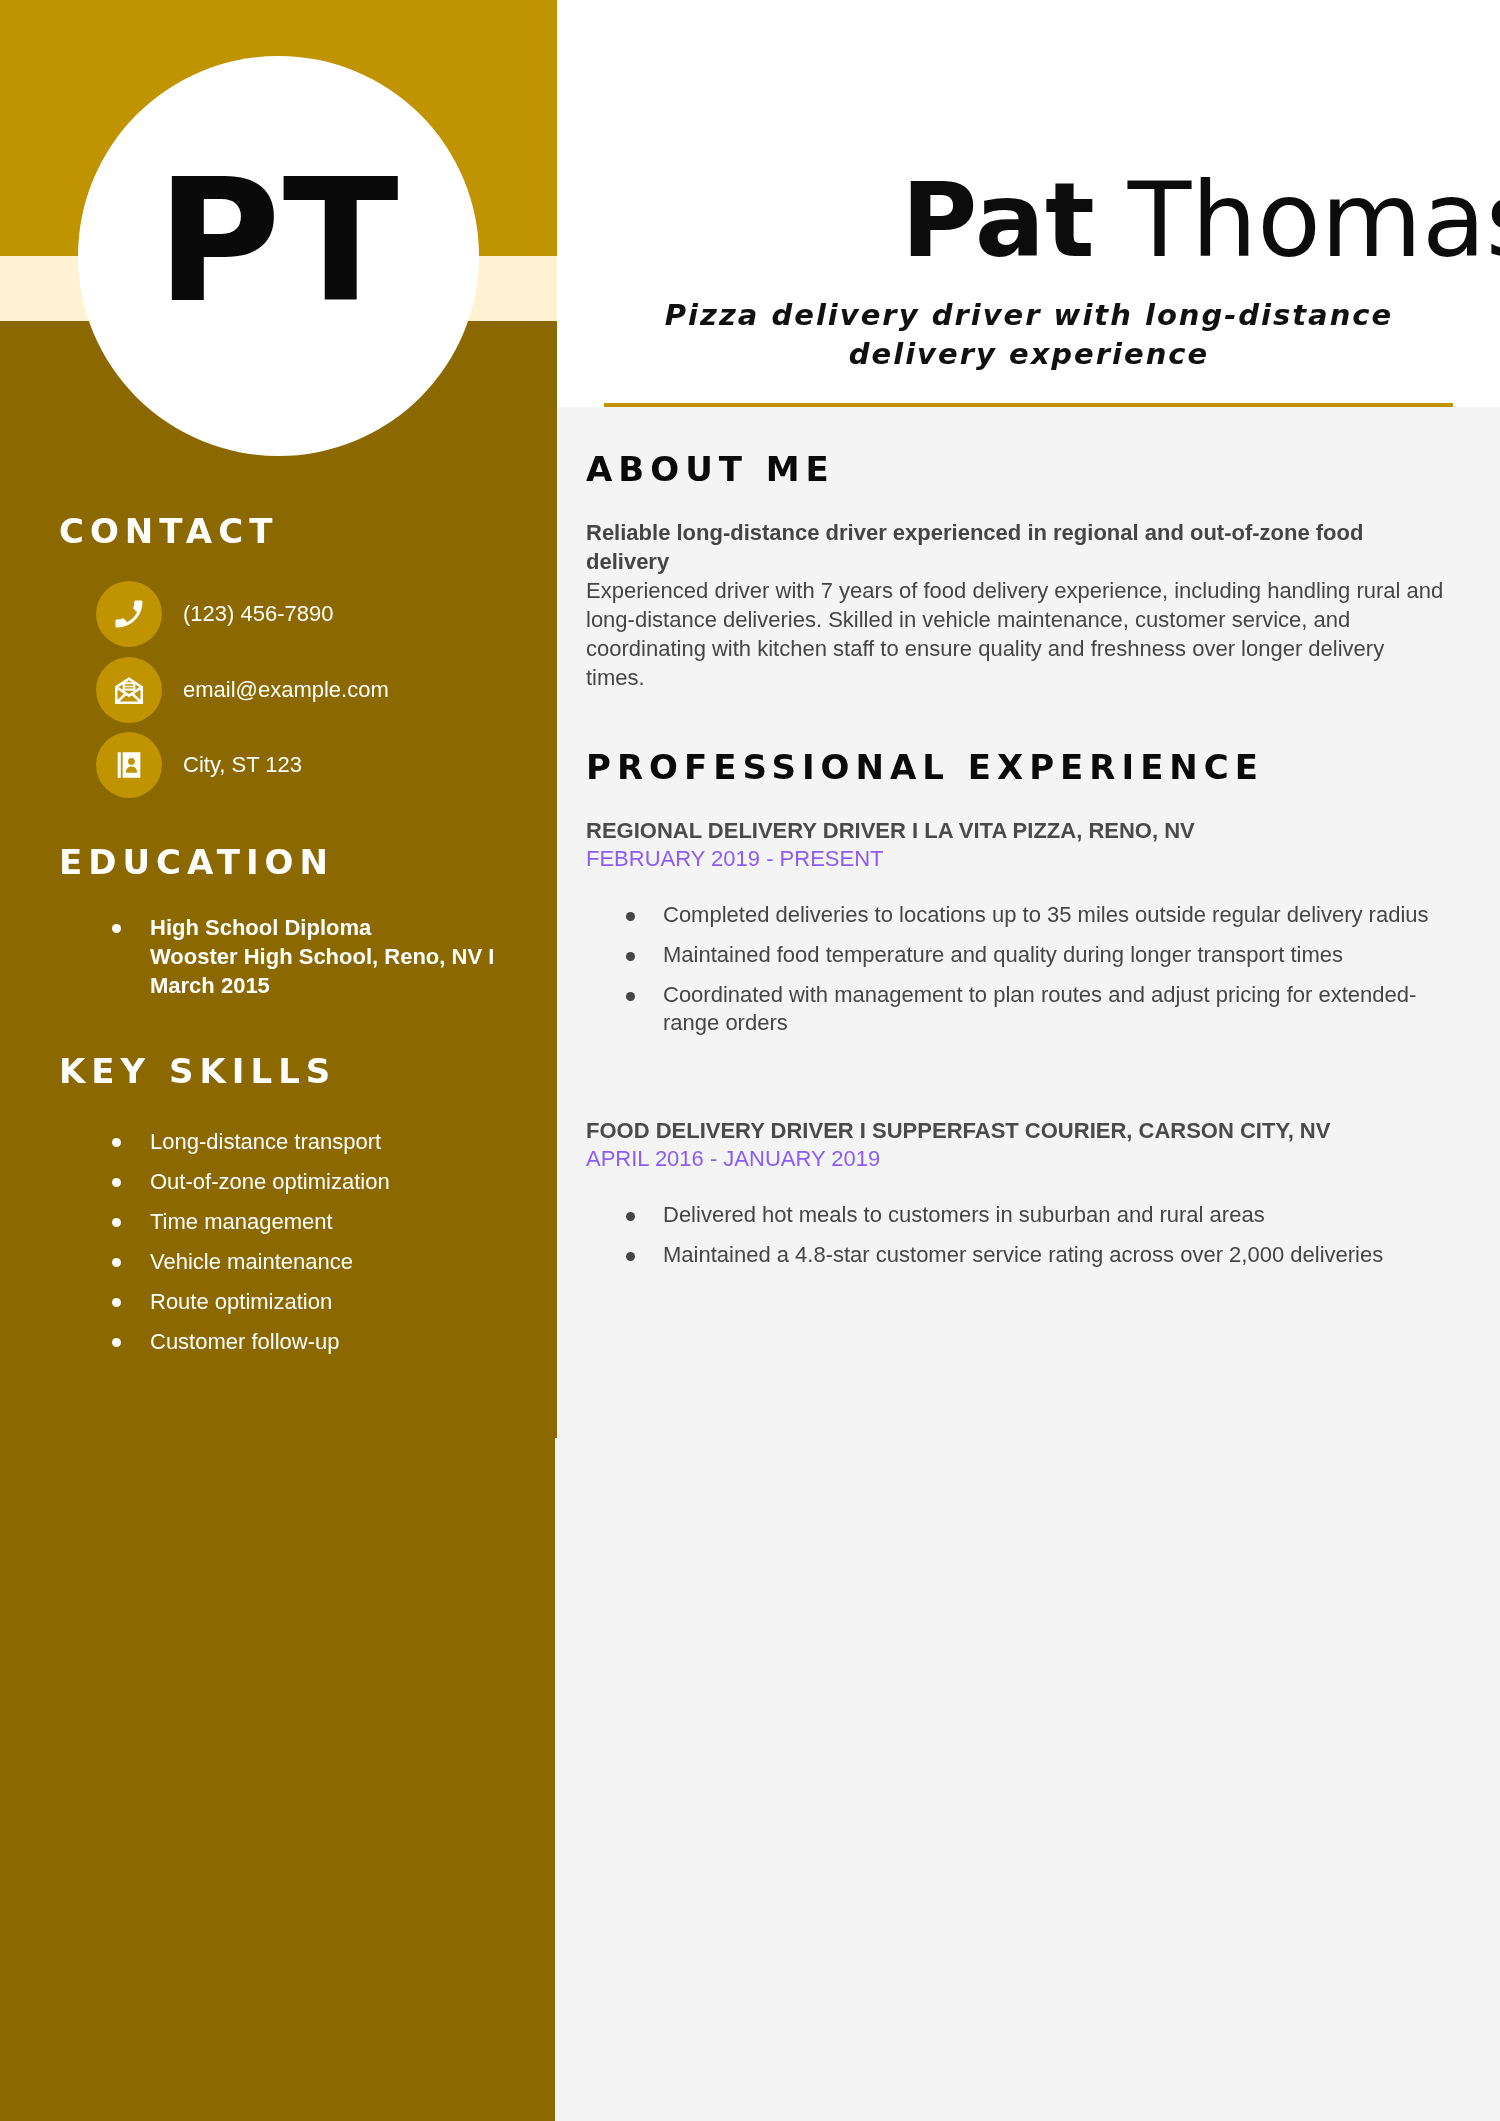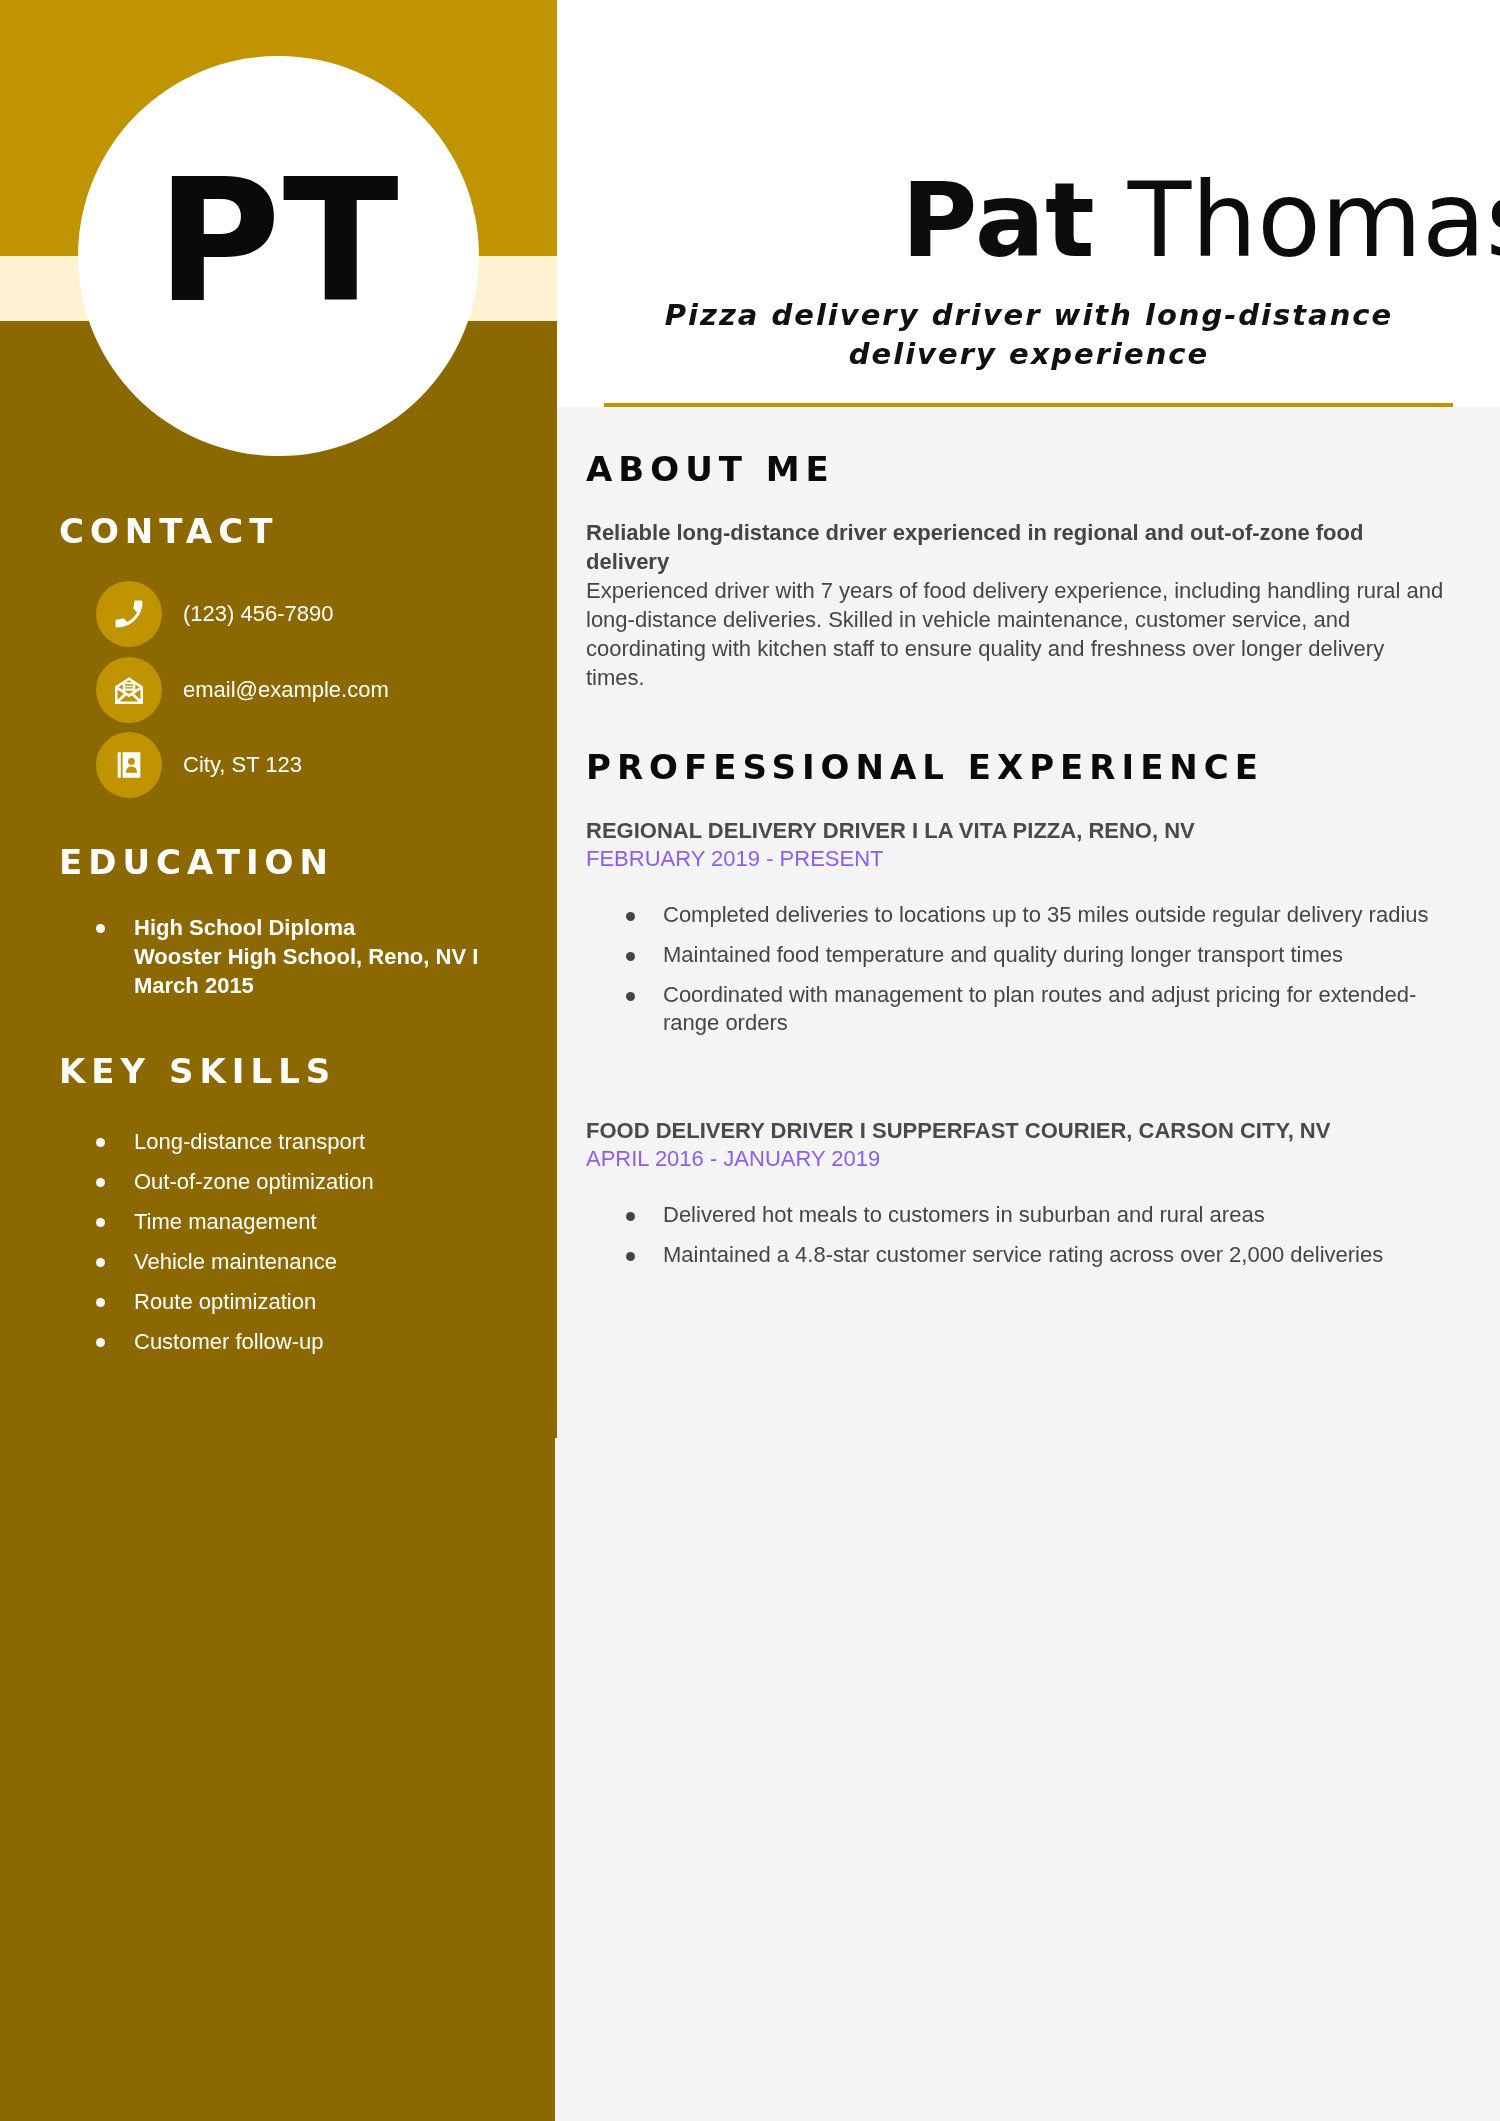--- a/index.html
+++ b/index.html
@@ -20,21 +20,21 @@
   #subtitle { left:600px; top:296px; width:858px; text-align:center; font-family:"DejaVu Sans", sans-serif; font-weight:bold; font-size:29px; line-height:39px; letter-spacing:2px; color:#111;font-style:italic; }
   #gold-rule { left:604px; top:403px; width:849px; height:4px; background:#c09300; }
   
   .side-h { left:59px; font-family:"DejaVu Sans", sans-serif; font-weight:bold; font-size:34px; letter-spacing:6px; color:#ffffff; line-height:1; }
   .main-h { left:586px; font-family:"DejaVu Sans", sans-serif; font-weight:bold; font-size:34px; letter-spacing:6px; color:#0a0a0a; line-height:1; }
   
   .contact-row { left:96px; height:66px; display:flex; align-items:center; }
   .contact-icon { width:66px; height:66px; border-radius:50%; background:#c09300; display:flex; align-items:center; justify-content:center; }
   .contact-text { margin-left:21px; font-size:22px; color:#ffffff; }
   
-  .side-list { left:90px; width:440px; margin:0; padding:0; list-style:none; color:#ffffff; font-size:22px; }
+  .side-list { left:106px; width:440px; margin:0; padding:0; list-style:none; color:#ffffff; font-size:22px; }
   .side-list li { position:relative; padding-left:44px; }
   .side-list li::before { content:""; position:absolute; left:6px; width:9px; height:9px; border-radius:50%; background:#ffffff; top:11px; }
   #edu-list { top:913px; font-weight:bold; line-height:29px; }
   #skills-list { top:1122px; line-height:40px; }
   #skills-list li::before { top:16px; }
   
   .body-text { left:586px; width:860px; font-size:22px; line-height:29px; color:#454545; }
   #about-lead { top:518px; font-weight:bold; }
   #about-body { top:576px; }
   .job-title { left:586px; font-size:22px; font-weight:bold; color:#4a4a4a; line-height:28px; }

